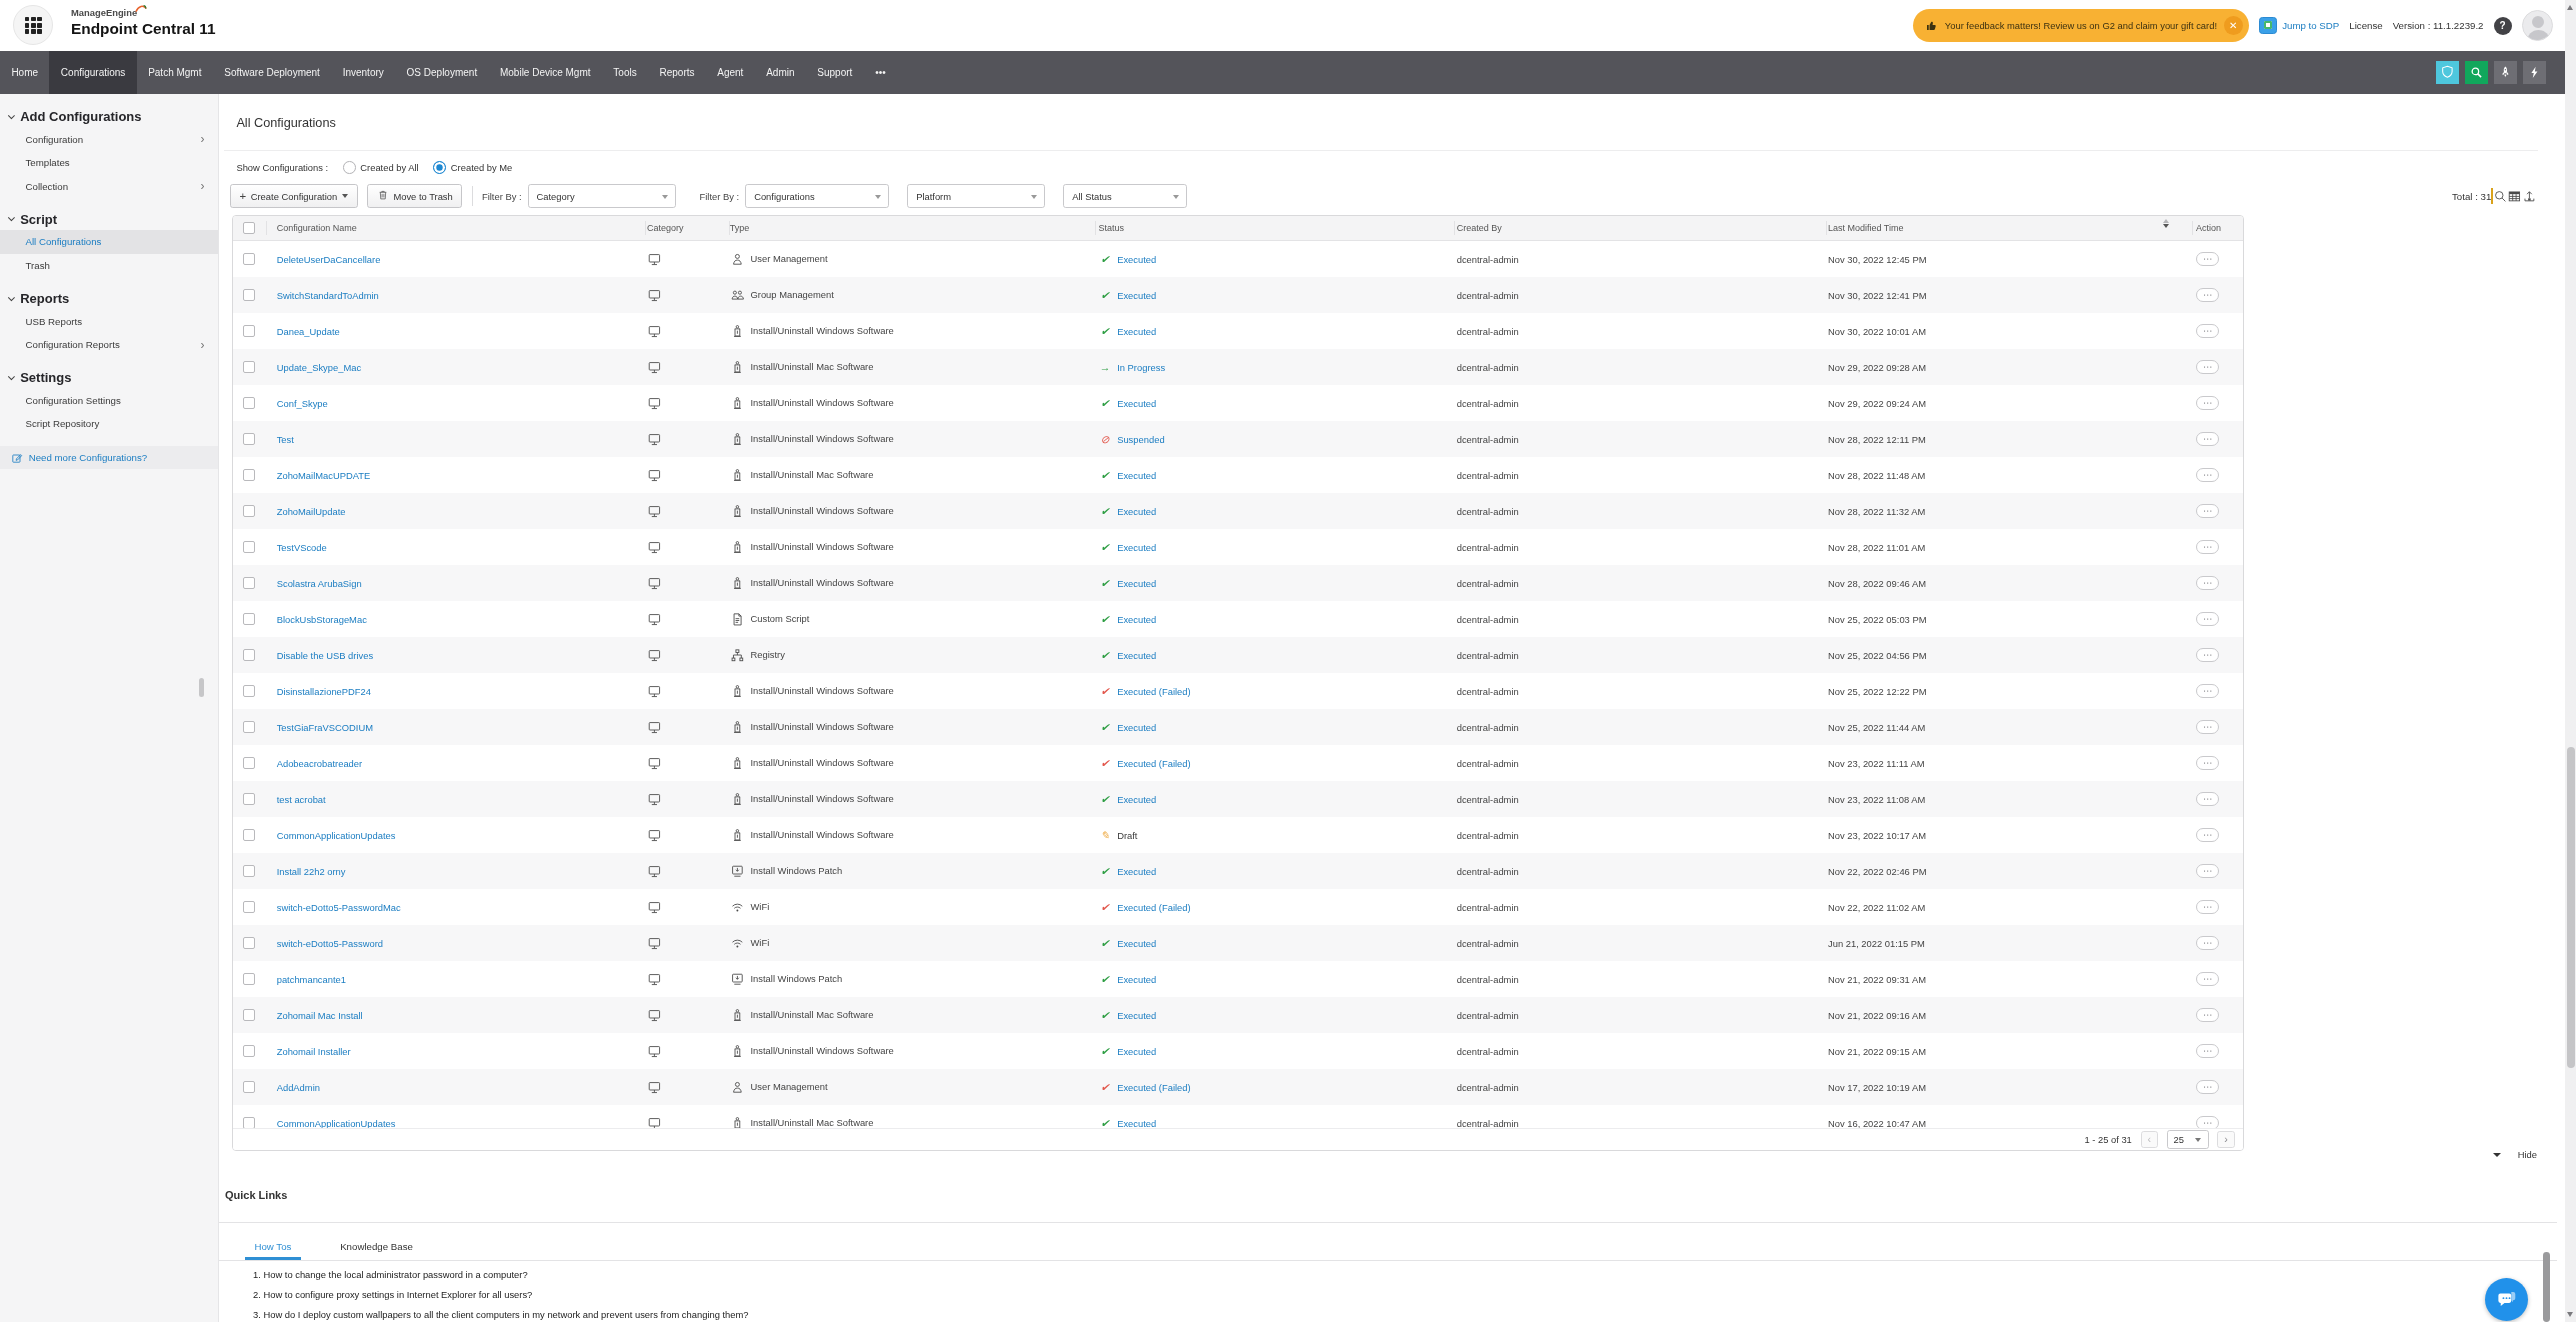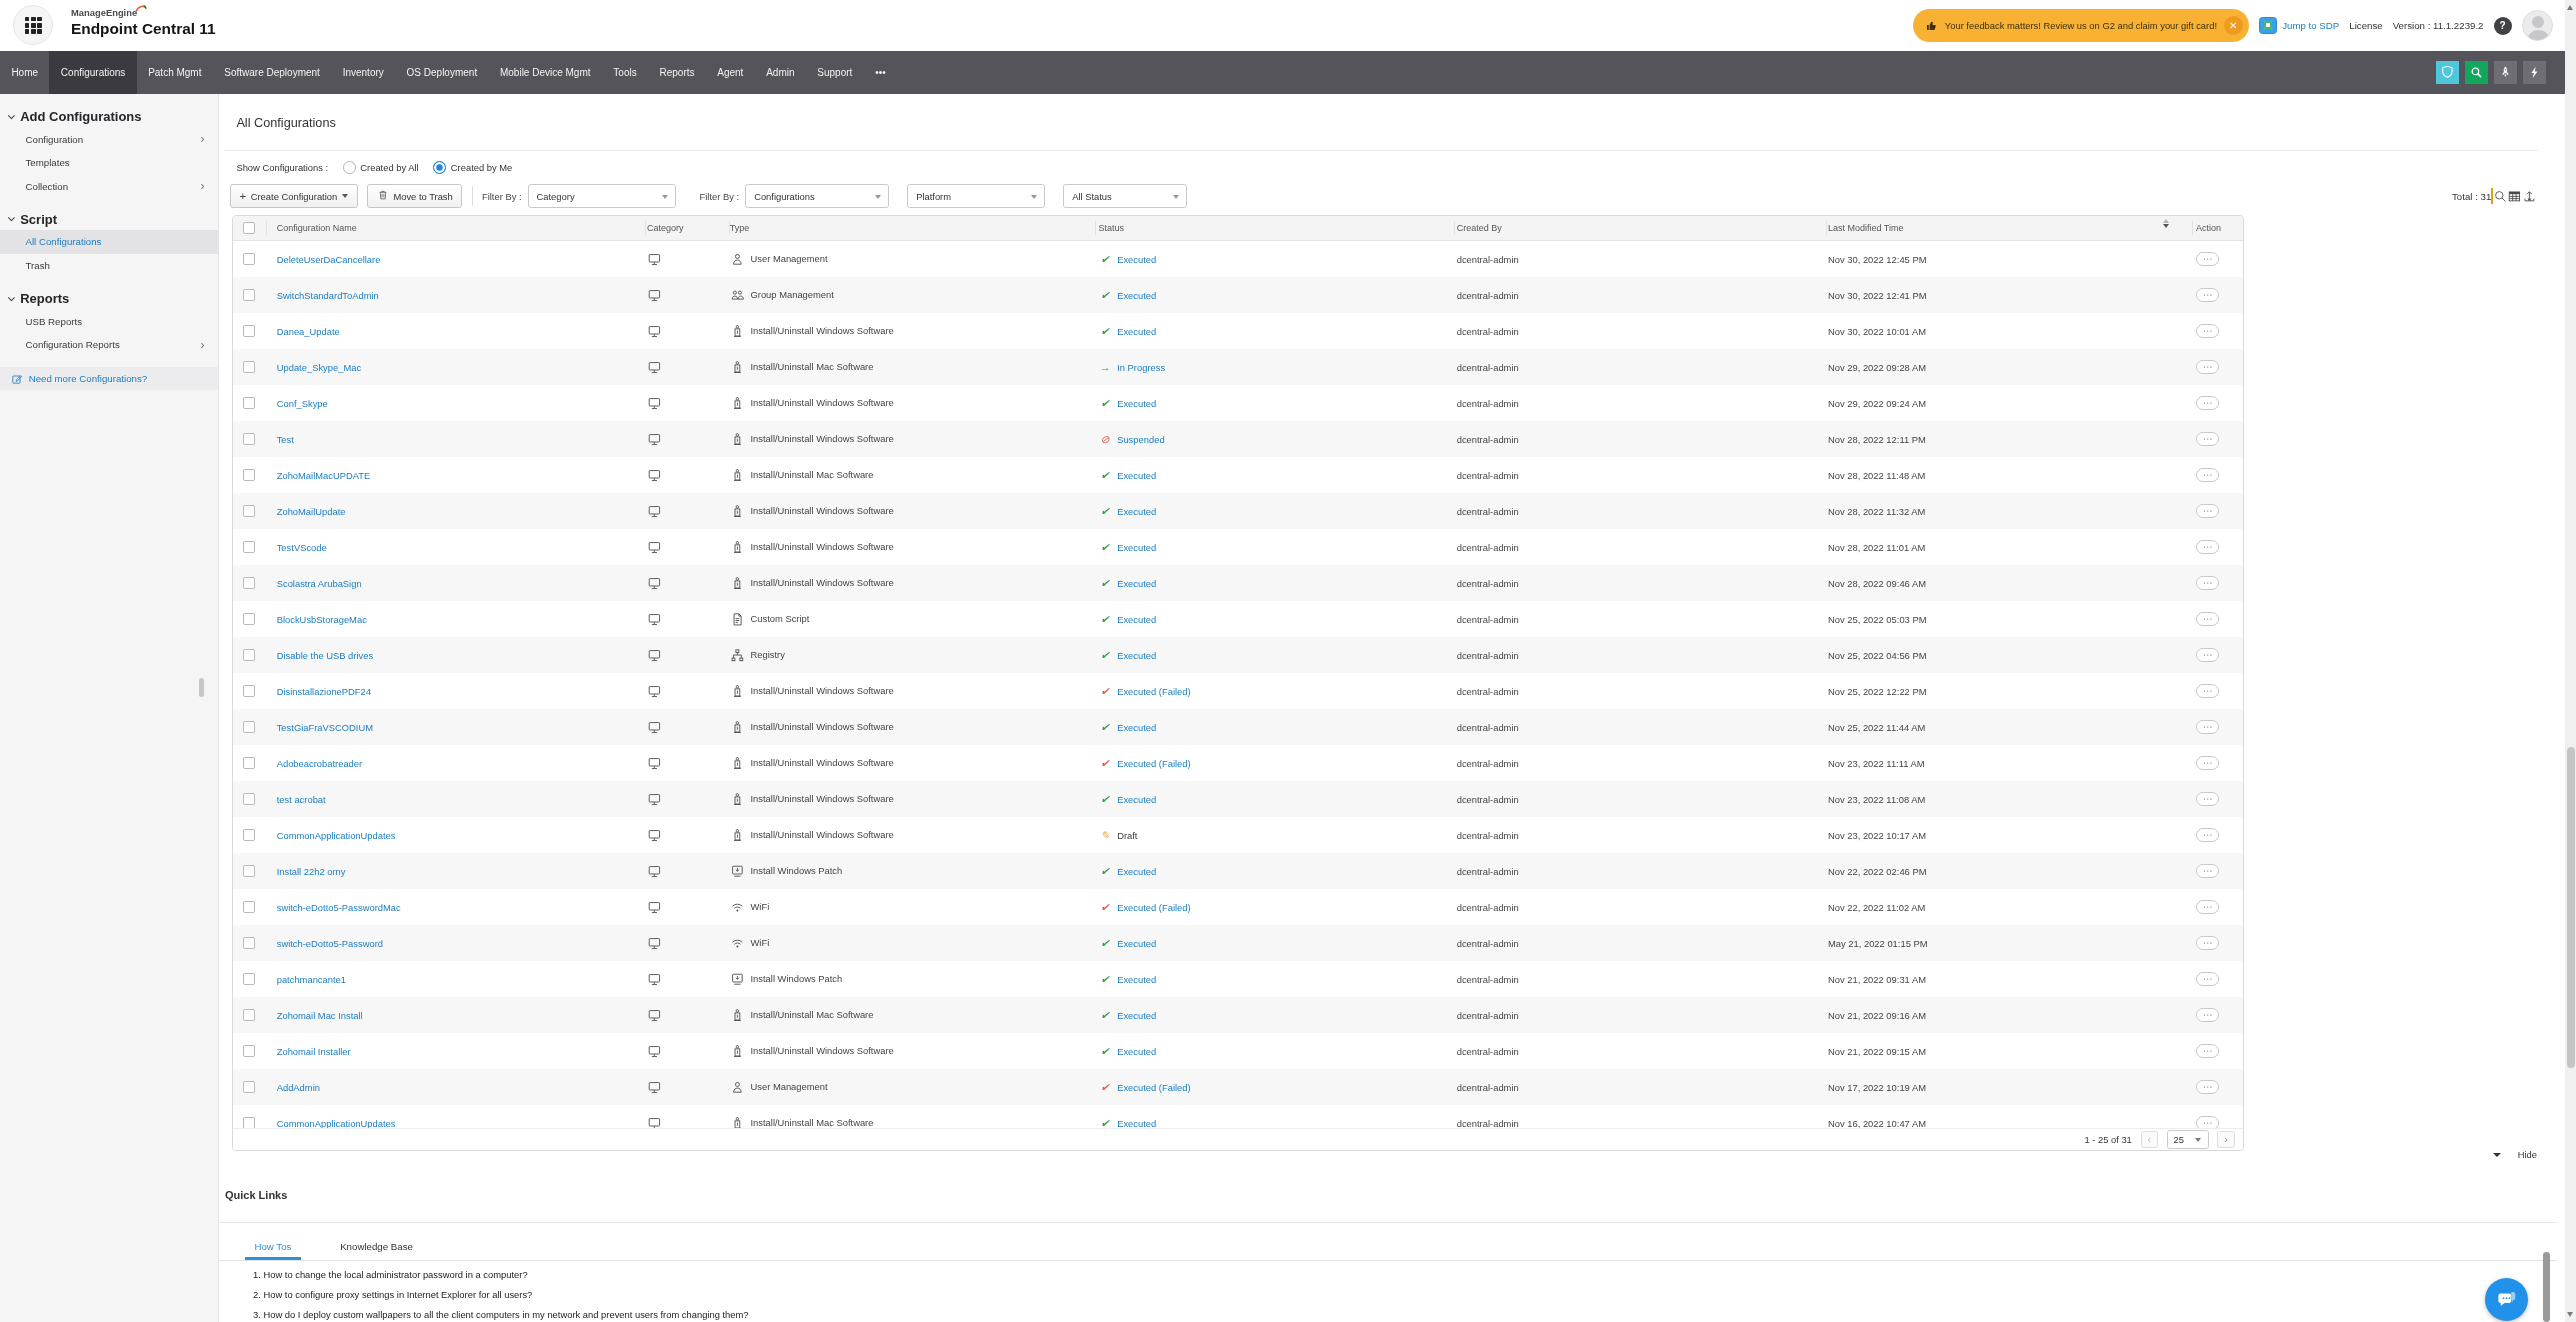--- a/index.html
+++ b/index.html
@@ -263,20 +263,28 @@
         <div class="sitem sel">All Configurations</div>
         <div class="sitem">Trash</div>
       </div>
       <div class="sgroup">
         <div class="sgroup-title">
           <i class="chev"></i>
           <span>Reports</span>
         </div>
         <div class="sitem">USB Reports</div>
         <div class="sitem">Configuration Reports<span class="rarr">›</span></div>
+      </div>
+      <div class="sgroup">
+        <div class="sgroup-title">
+          <i class="chev"></i>
+          <span>Settings</span>
+        </div>
+        <div class="sitem">Configuration Settings</div>
+        <div class="sitem">Script Repository</div>
       </div>
       <div class="side-foot">
         <svg viewBox="0 0 20 20">
           <rect x="3" y="5" width="12" height="12" rx="1" fill="none" stroke="#1b7dc2" stroke-width="1.4"></rect>
           <path d="M9 11.5L16 4.3l1.8 1.8-7 7.2L8.6 14z" fill="none" stroke="#1b7dc2" stroke-width="1.4"></path>
         </svg>
         <span>Need more Configurations?</span>
       </div>
     </aside>
   <div class="side-thumb"></div>
@@ -884,21 +892,21 @@
                   <circle class="f" cx="10" cy="14.3" r="1.3"></circle>
                 </svg>
               </span>
               <span>WiFi</span>
             </span>
             <span class="c-status">
               <i class="stg g">✔</i>
               <span class="st-blue">Executed</span>
             </span>
             <span class="c-created">dcentral-admin</span>
-            <span class="c-mod">May 21, 2022 01:15 PM</span>
+            <span class="c-mod">Jun 21, 2022 01:15 PM</span>
             <span class="c-action"><button class="dots-btn">⋯</button></span>
           </div>
           <div class="trow">
             <span class="c-check">
               <span class="cb"></span>
             </span>
             <span class="c-name"><a class="lnk">patchmancante1</a></span>
             <span class="c-cat"><span class="ticon"><svg viewBox="0 0 20 20">
                   <rect x="3" y="3.5" width="14" height="10" rx="1"></rect>
                   <path d="M10 13.5v3M6.5 17h7"></path>

